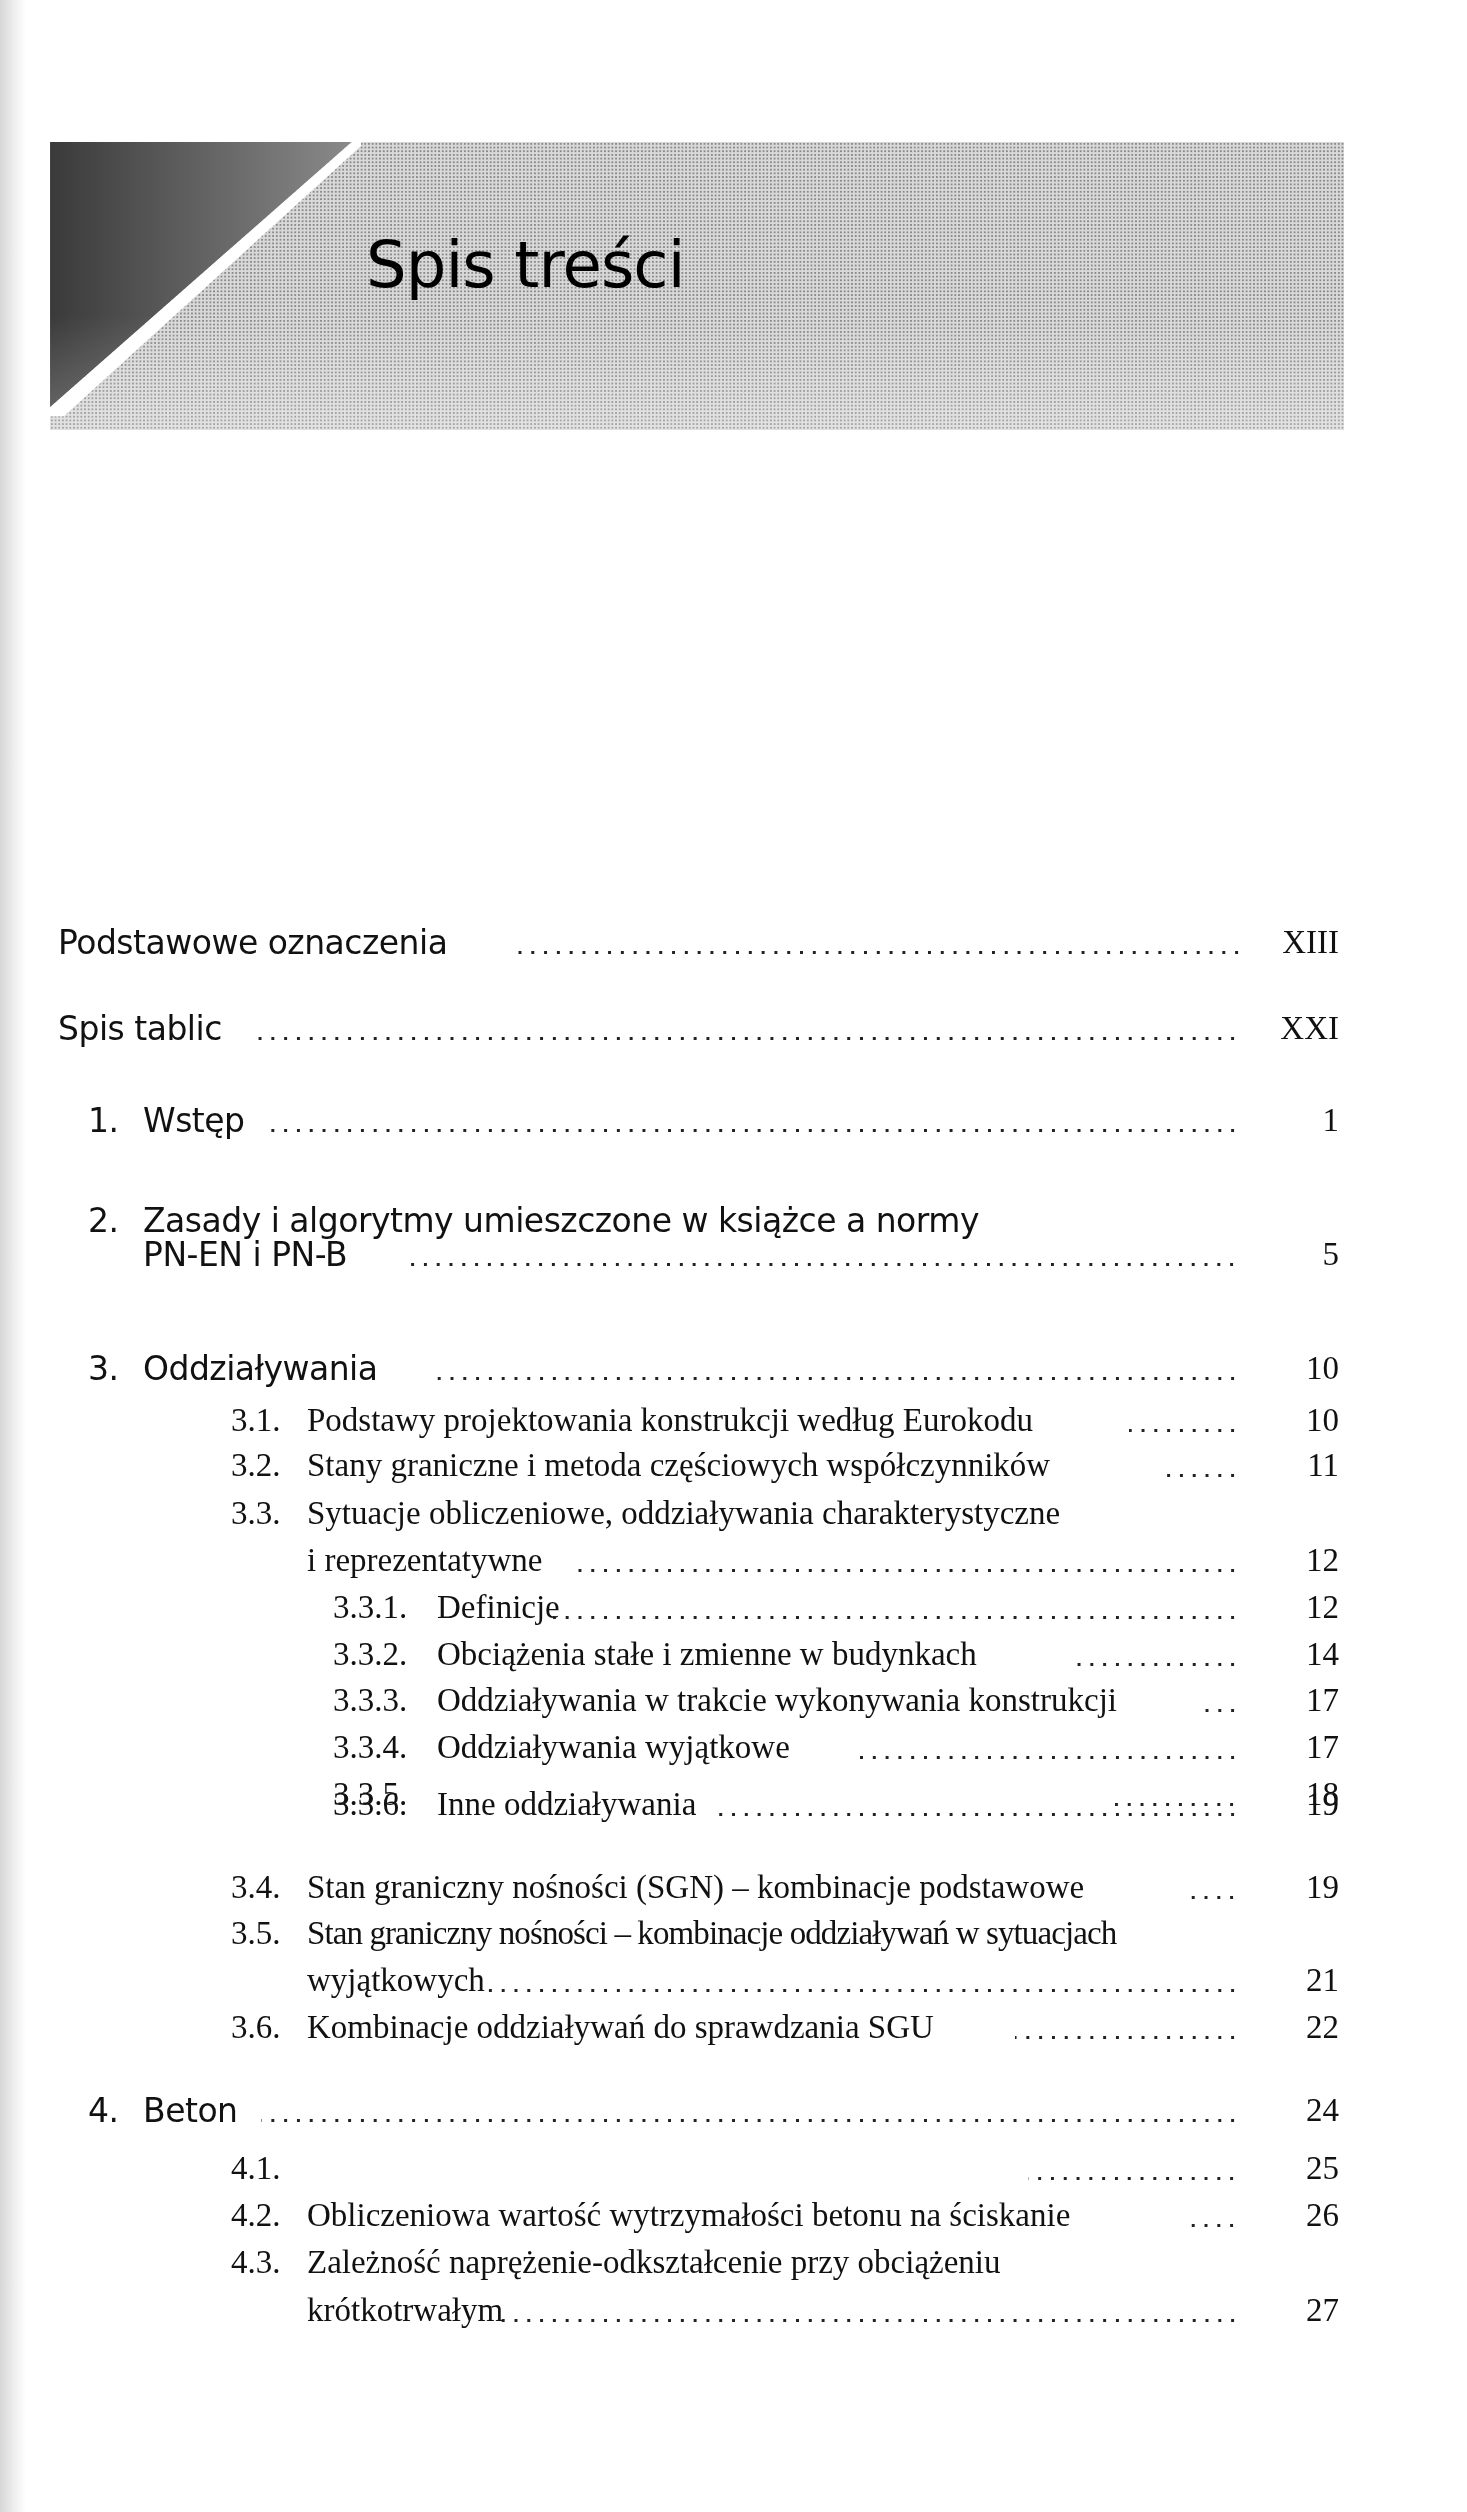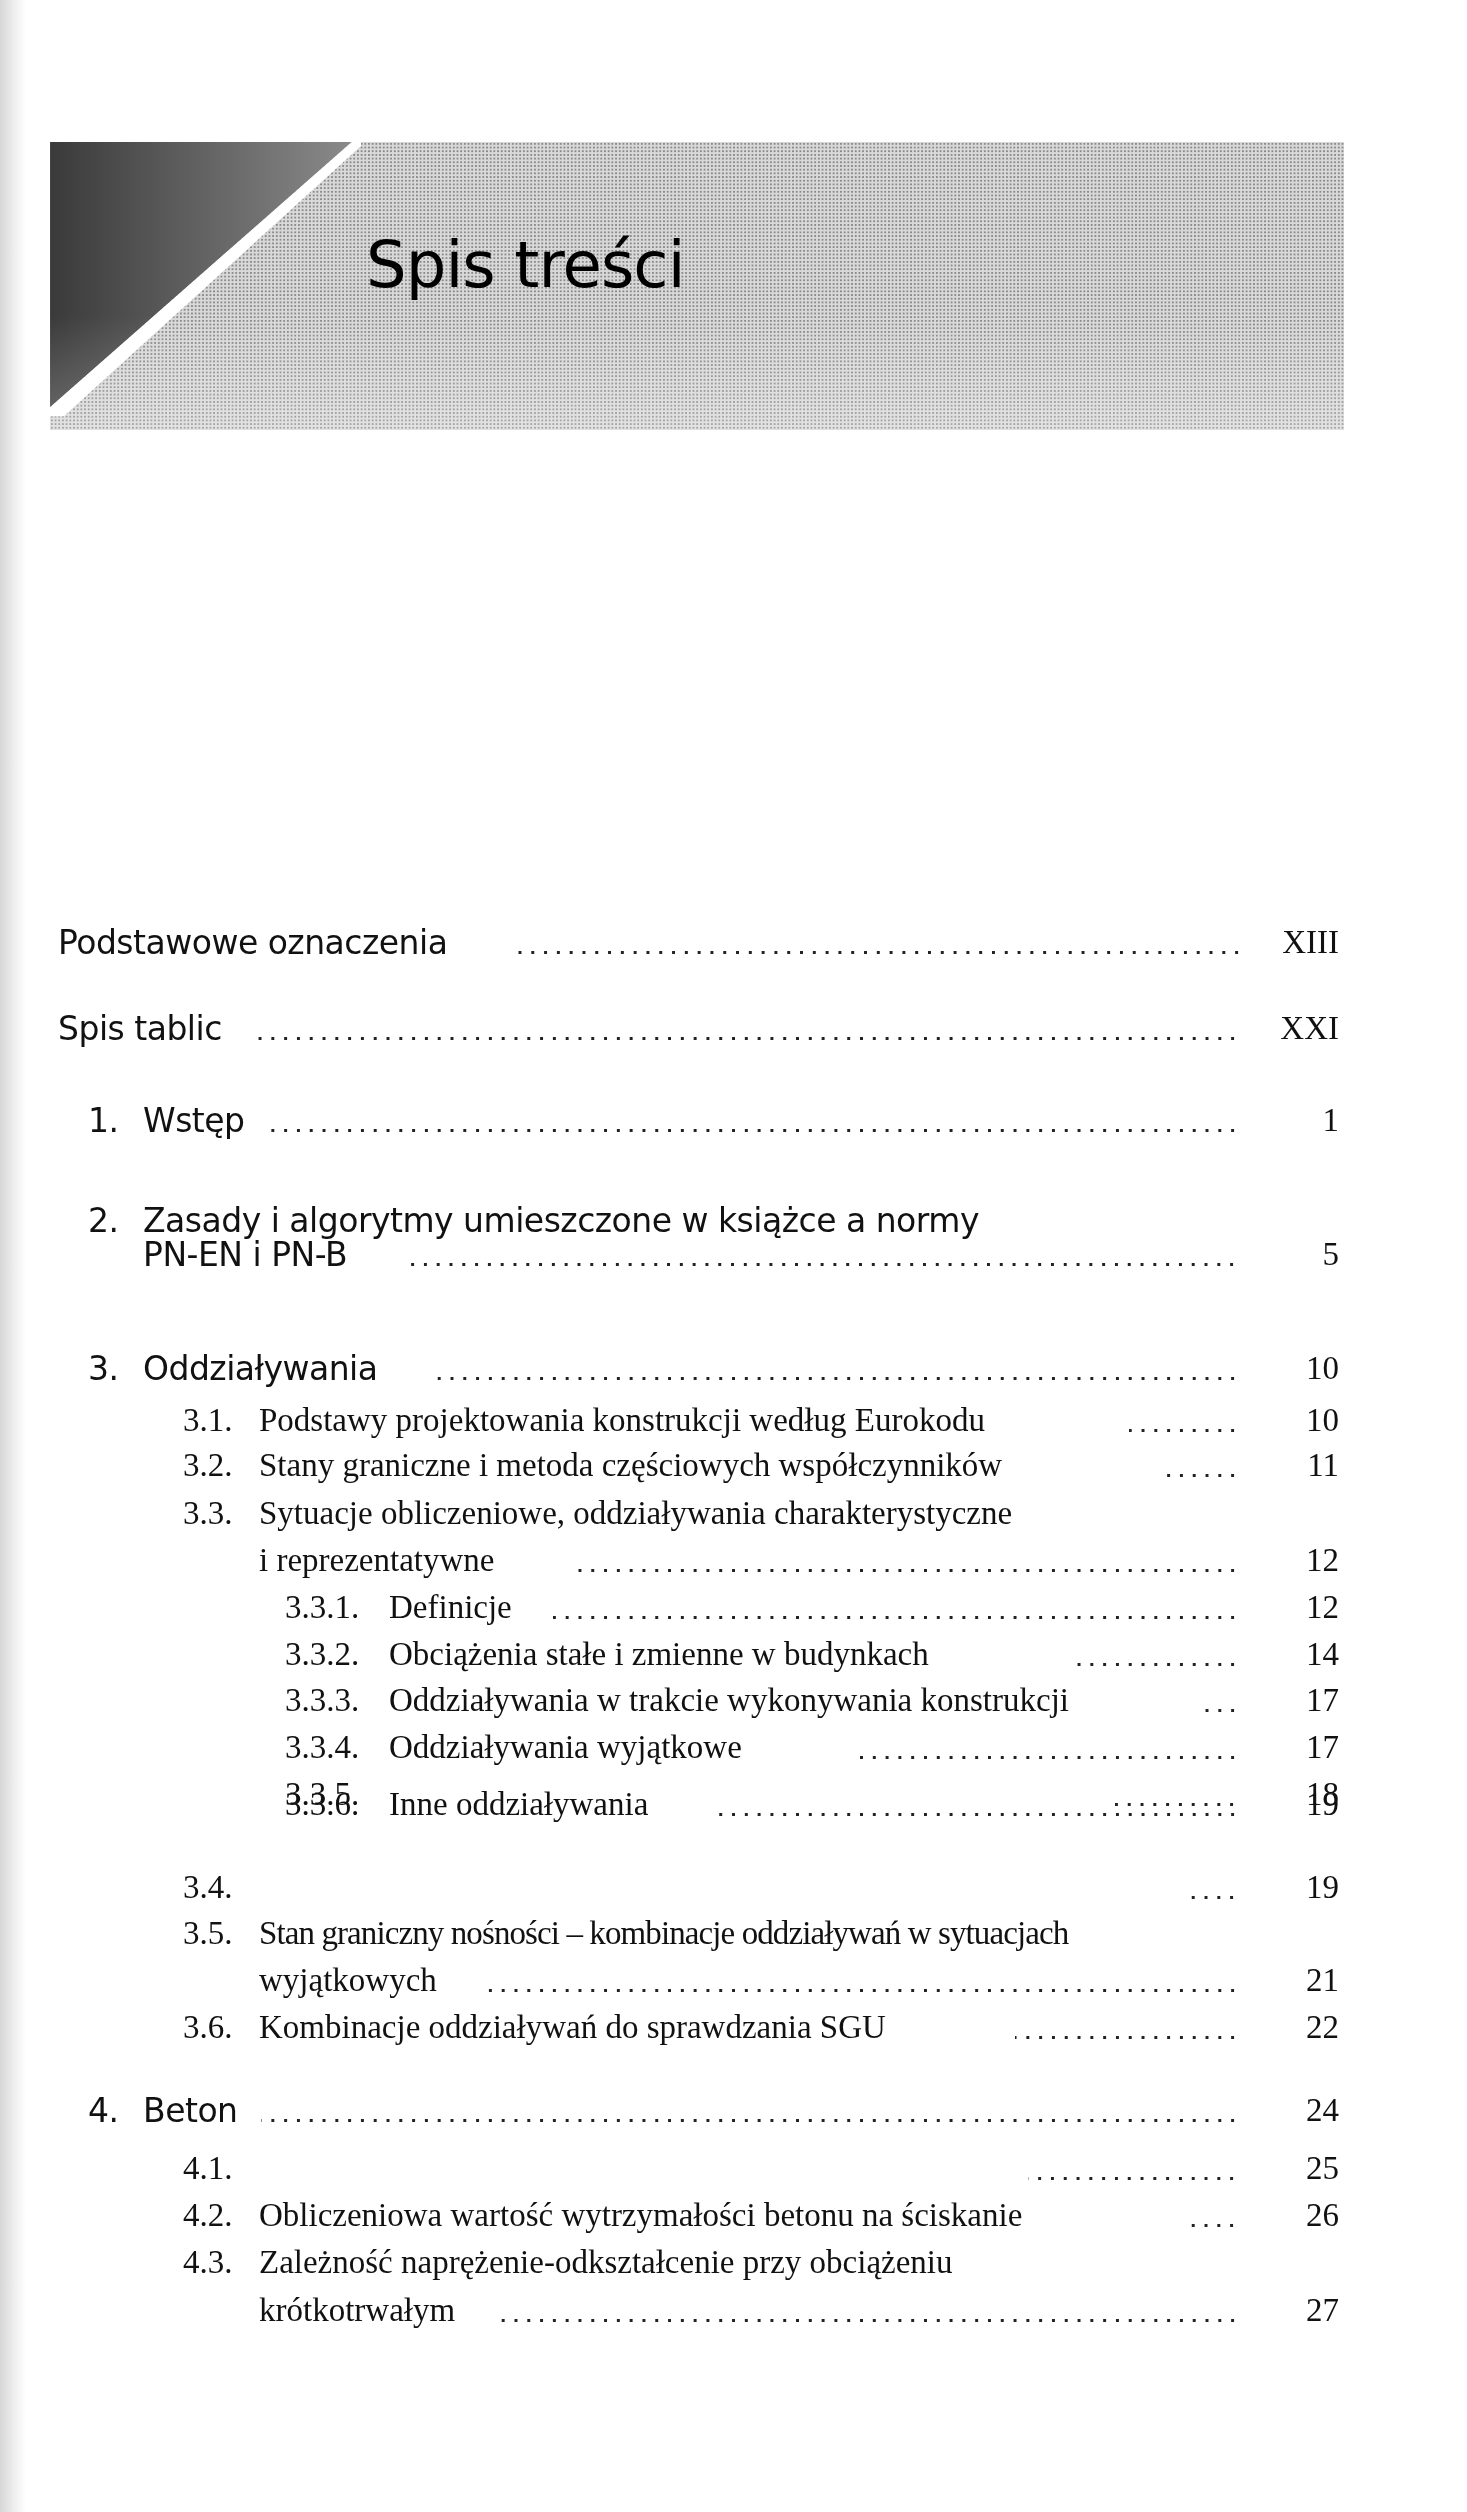--- a/index.html
+++ b/index.html
@@ -42,21 +42,21 @@
   .toc-line .leader {
     position: absolute; bottom: 3.7px; height: 5.5px;
     background-image: radial-gradient(circle, #222 1.5px, transparent 1.8px);
     background-size: 12.8px 5.5px; background-repeat: repeat-x; background-position: right center;
   }
   .toc-line .page {
     position: absolute; right: 128px; bottom: 0; line-height: 1;
     font-family: "Liberation Serif", serif; font-size: 33px; text-align: right;
   }
   .sans { font-family: "DejaVu Sans", sans-serif; font-size: 33px; letter-spacing: -0.5px; margin-left: 8px; }
-  .serif { font-family: "Liberation Serif", serif; font-size: 33px; }
+  .serif { font-family: "Liberation Serif", serif; font-size: 33px; margin-left: 48px; }
 </style>
 </head>
 <body>
 
 <div class="scan-shadow"></div>
 
 <div class="header-band">
   <svg class="header-triangle" viewBox="0 0 340 315" width="311" height="288">
     <defs>
       <linearGradient id="tg" x1="0" y1="0" x2="1" y2="0">
@@ -167,20 +167,21 @@
 
 <div class="toc-line" style="top:1784px">
   <span class="num serif" style="left:285px">3.3.6.</span>
   <span class="label serif" style="left:389px">Inne oddziaływania</span>
   <span class="leader" style="left:713px; width:526px"></span>
   <span class="page">19</span>
 </div>
 
 <div class="toc-line" style="top:1867px">
   <span class="num serif" style="left:183px">3.4.</span>
+  <span class="label serif" style="left:259px">Stan graniczny nośności (SGN) – kombinacje podstawowe</span>
   <span class="leader" style="left:1188px; width:50px"></span>
   <span class="page">19</span>
 </div>
 
 <div class="toc-line" style="top:1913px">
   <span class="num serif" style="left:183px">3.5.</span>
   <span class="label serif" style="left:259px; letter-spacing:-0.9px">Stan graniczny nośności – kombinacje oddziaływań w sytuacjach</span>
 </div>
 <div class="toc-line" style="top:1960px">
   <span class="label serif" style="left:259px">wyjątkowych</span>

